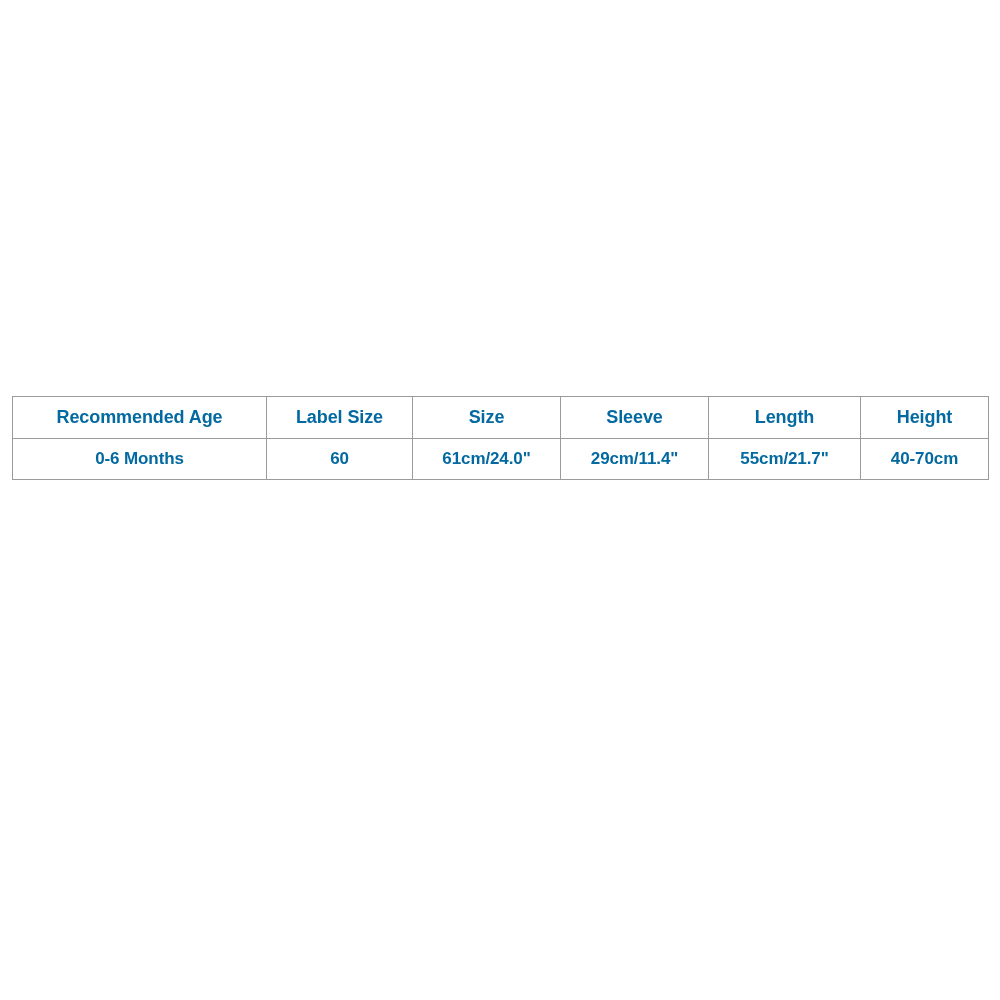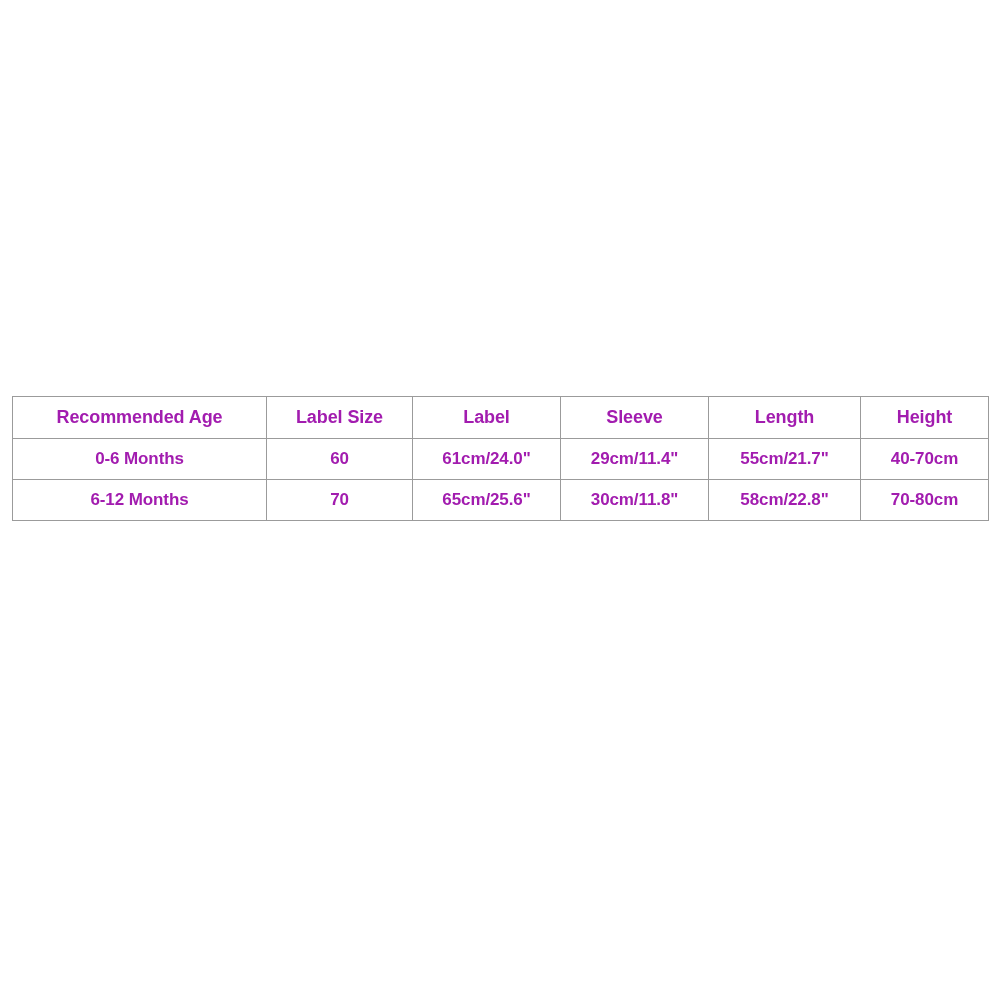--- a/index.html
+++ b/index.html
@@ -35,21 +35,21 @@
     border-collapse: collapse;
     table-layout: fixed;
     background: #ffffff;
   }
 
   table.size-chart th,
   table.size-chart td {
     border: 1px solid #9b9b9b;
     text-align: center;
     vertical-align: middle;
-    color: #a21caf;
+    color: #0369a1;
     font-weight: bold;
     font-family: "Liberation Sans", sans-serif;
     padding: 0;
     white-space: nowrap;
   }
 
   table.size-chart th {
     height: 41px;
     font-size: 18px;
     letter-spacing: -0.1px;
@@ -82,44 +82,36 @@
         <col class="col-bust">
         <col class="col-sleeve">
         <col class="col-length">
         <col class="col-height">
       </colgroup>
 
       <thead>
         <tr>
           <th>Recommended Age</th>
           <th>Label Size</th>
-          <th>Label</th>
+          <th>Size</th>
           <th>Sleeve</th>
           <th>Length</th>
           <th>Height</th>
         </tr>
       </thead>
 
       <tbody>
         <tr>
           <td>0-6 Months</td>
           <td>60</td>
           <td>61cm/24.0"</td>
           <td>29cm/11.4"</td>
           <td>55cm/21.7"</td>
           <td>40-70cm</td>
         </tr>
 
-        <tr>
-          <td>6-12 Months</td>
-          <td>70</td>
-          <td>65cm/25.6"</td>
-          <td>30cm/11.8"</td>
-          <td>58cm/22.8"</td>
-          <td>70-80cm</td>
-        </tr>
 
 
       </tbody>
     </table>
   </div>
 
 </div>
 
 </body></html>

